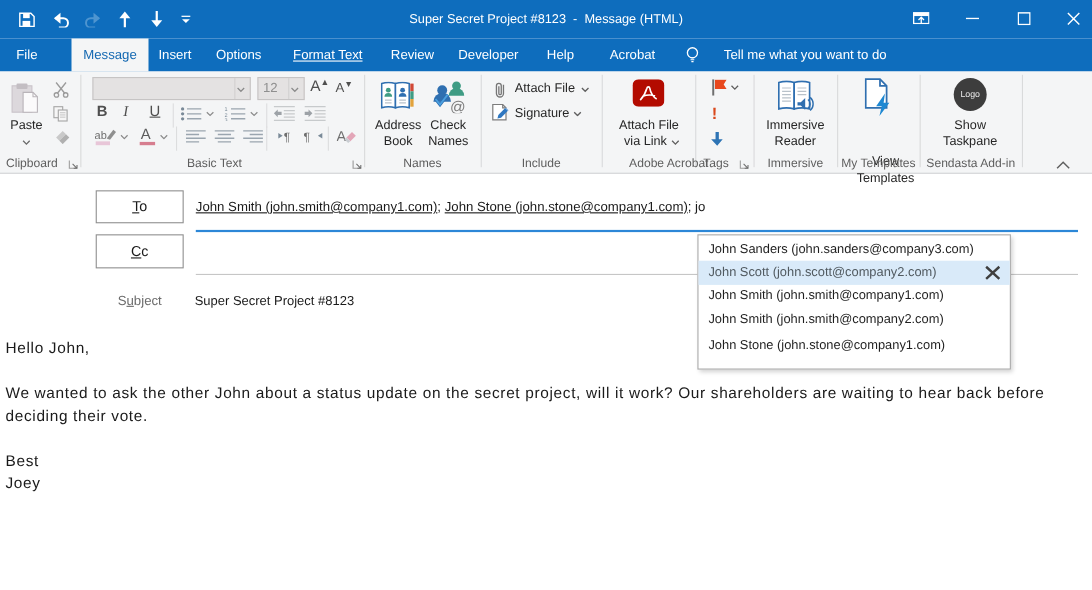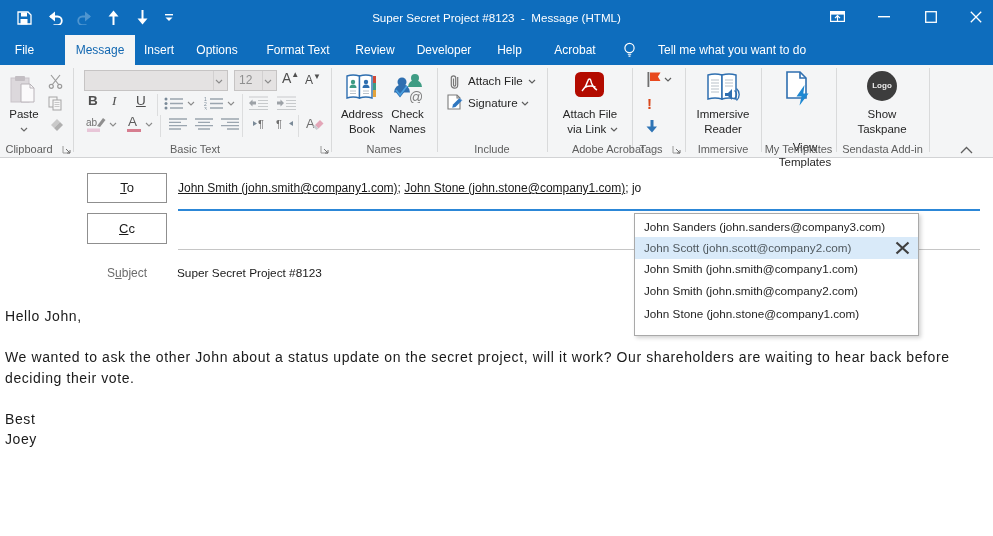--- a/index.html
+++ b/index.html
@@ -98,21 +98,21 @@
     <svg class="abs" style="left:970px;top:11px;" width="12" height="12" viewBox="0 0 12 12">
         <path d="M0.8 0.8 L11.2 11.2 M11.2 0.8 L0.8 11.2" stroke="#fff" stroke-width="1.3"></path>
       </svg>
   </div>
 
   <div id="tabrow">
     <div class="tab" style="left:8px;width:33px;">File</div>
     <div class="tab" id="tab-message" style="left:65px;width:70px;">Message</div>
     <div class="tab" style="left:142px;width:34px;">Insert</div>
     <div class="tab" style="left:194px;width:46px;">Options</div>
-    <div class="tab" style="left:263px;width:70px;">Format Text</div>
+    <div class="tab" style="left:263px;width:70px;text-decoration:underline;">Format Text</div>
     <div class="tab" style="left:354px;width:42px;">Review</div>
     <div class="tab" style="left:415px;width:58px;">Developer</div>
     <div class="tab" style="left:495px;width:29px;">Help</div>
     <div class="tab" style="left:552px;width:46px;">Acrobat</div>
     <svg class="abs" style="left:622px;top:7px;" width="15" height="17" viewBox="0 0 15 17">
       <circle cx="7.5" cy="6" r="4.6" fill="none" stroke="#fff" stroke-width="1.2"></circle>
       <path d="M5.8 10.5 h3.4 M5.8 12.3 h3.4 M6.5 14.1 h2" stroke="#fff" stroke-width="1.1" fill="none"></path>
     </svg>
     <div class="tab" style="left:658px;width:200px;text-align:left;">Tell me what you want to do</div>
   </div>
@@ -344,21 +344,21 @@
     <div class="glabel" style="left:687px;width:72px;">Immersive</div>
 
     <svg class="abs" style="left:786px;top:6px;" width="26" height="35" viewBox="0 0 26 35">
       <path d="M1 1 h13 l6 6 v20 h-19 z" fill="#fff" stroke="#2f6fb0" stroke-width="1.6"></path>
       <path d="M14 1 v6 h6" fill="none" stroke="#2f6fb0" stroke-width="1.6"></path>
       <path d="M18.5 14 L10.5 25.5 h5 L13.5 34.5 L22.5 22.5 h-5.2 z" fill="#1e88d2"></path>
     </svg>
     <div class="biglabel" style="left:763px;width:84px;margin-top:33px;">View<br>Templates</div>
     <div class="glabel" style="left:761px;width:75px;">My Templates</div>
 
-    <div class="abs" style="left:867px;top:6px;width:30px;height:30px;border-radius:50%;background:#3d3d3d;color:#ececec;font-size:8px;text-align:center;line-height:30px;font-weight:bold;">Logo</div>
+    <div class="abs" style="left:867px;top:6px;width:30px;height:30px;border-radius:50%;background:#3d3d3d;color:#ececec;font-size:8px;text-align:center;line-height:30px;">Logo</div>
     <div class="biglabel" style="left:839px;width:86px;">Show<br>Taskpane</div>
     <div class="glabel" style="left:835px;width:95px;">Sendasta Add-in</div>
 
     <svg class="abs" style="left:960px;top:81px;" width="13" height="8" viewBox="0 0 13 8">
         <path d="M1 7 L6.5 1.5 L12 7" fill="none" stroke="#5f5f5f" stroke-width="1.3"></path>
       </svg>
   </div>
 
   <div class="fieldbtn" id="to-btn"><u>T</u>o</div>
   <div class="fieldbtn" id="cc-btn"><u>C</u>c</div>

